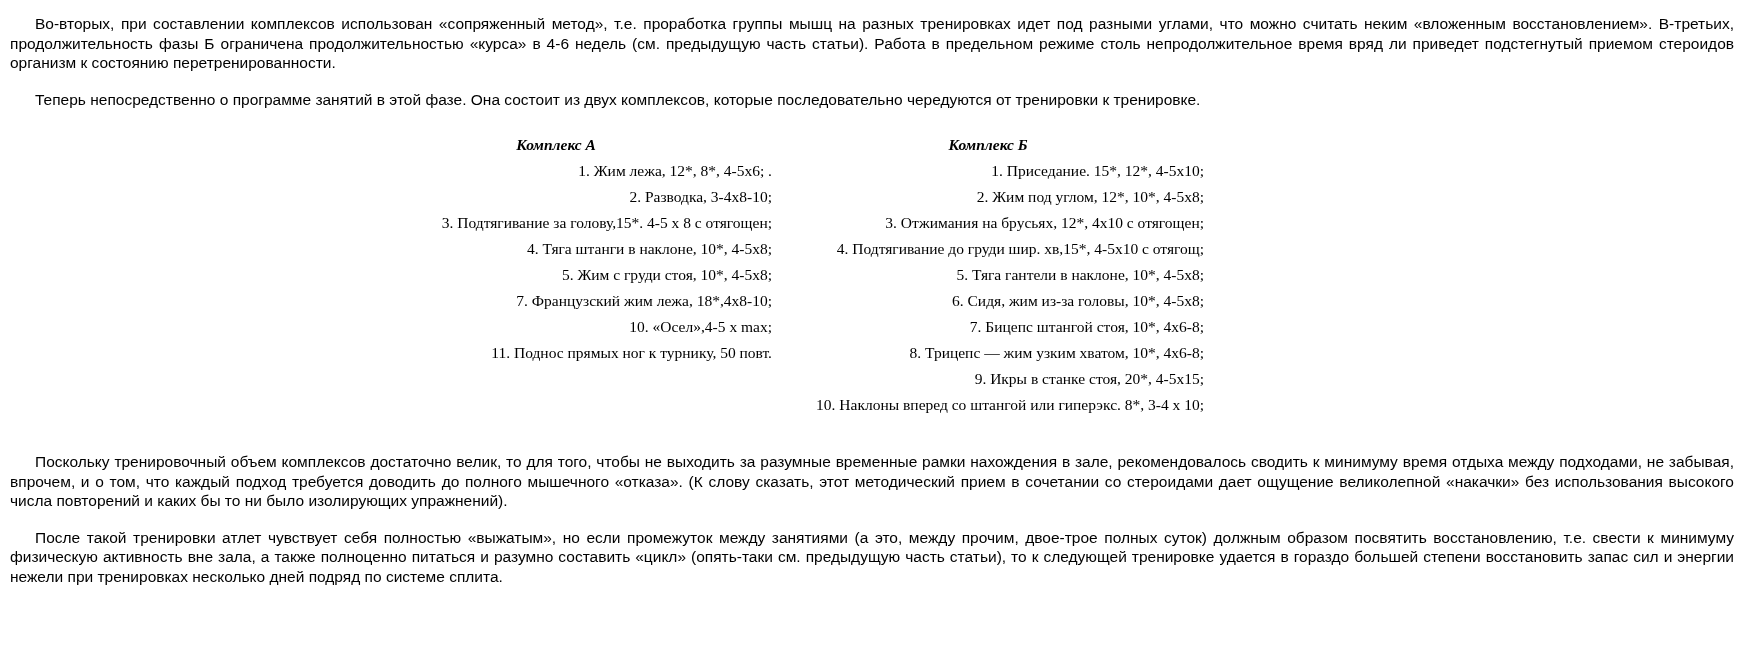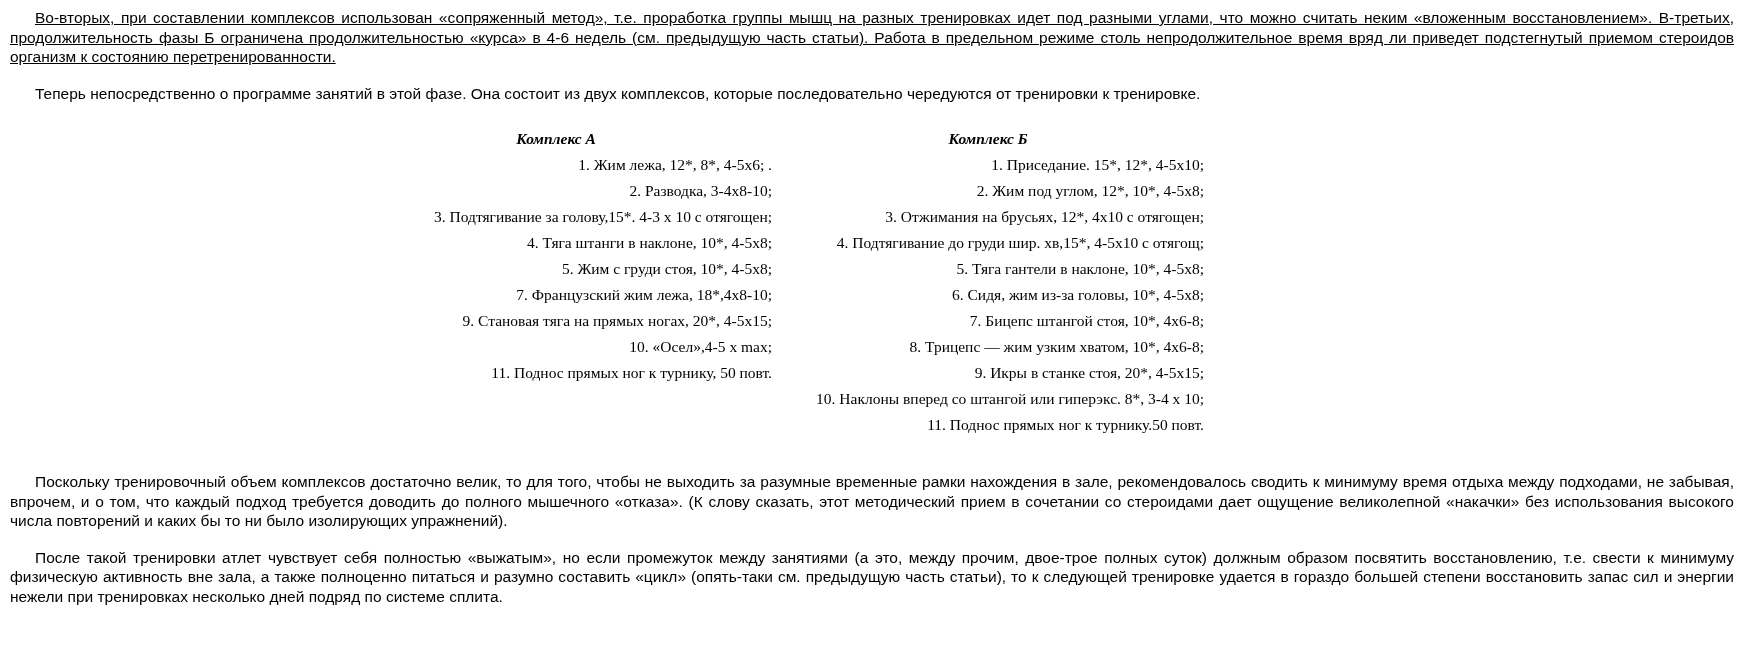--- a/index.html
+++ b/index.html
@@ -12,22 +12,21 @@
     font-family: "Liberation Sans", sans-serif;
     font-size: 15.5px;
   }
   .para {
     text-align: justify;
     text-indent: 25px;
     line-height: 19.5px;
     margin: 17px 0;
   }
   .para:first-child {
-    margin-top: 2px;
-    text-decoration: underline;
+    margin-top: 8px;
   }
   .complexes {
     display: flex;
     margin: 14px 0 34px 330px;
     width: 864px;
     font-family: Liberation Serif, serif;
   }
   .complex {
     width: 432px;
     text-align: center;
@@ -52,43 +51,41 @@
   <p class="para">Во-вторых, при составлении комплексов использован «сопряженный метод», т.е. проработка группы мышц на разных тренировках идет под разными углами, что можно считать неким «вложенным восстановлением». В-третьих, продолжительность фазы Б ограничена продолжительностью «курса» в 4-6 недель (см. предыдущую часть статьи). Работа в предельном режиме столь непродолжительное время вряд ли приведет подстегнутый приемом стероидов организм к состоянию перетренированности.</p>
 
   <p class="para">Теперь непосредственно о программе занятий в этой фазе. Она состоит из двух комплексов, которые последовательно чередуются от тренировки к тренировке.</p>
 
   <div class="complexes">
     <div class="complex">
       <div class="complex-title">Комплекс А</div>
       <div>
           <div class="exercise">1. Жим лежа, 12*, 8*, 4-5х6; .</div>
           <div class="exercise">2. Разводка, 3-4х8-10;</div>
-          <div class="exercise">3. Подтягивание за голову,15*. 4-3 х 10 с отягощен;</div>
+          <div class="exercise">3. Подтягивание за голову,15*. 4-5 х 8 с отягощен;</div>
           <div class="exercise">4. Тяга штанги в наклоне, 10*, 4-5х8;</div>
           <div class="exercise">5. Жим с груди стоя, 10*, 4-5х8;</div>
           <div class="exercise">7. Французский жим лежа, 18*,4х8-10;</div>
-          <div class="exercise">9. Становая тяга на прямых ногах, 20*, 4-5х15;</div>
           <div class="exercise">10. «Осел»,4-5 х max;</div>
           <div class="exercise">11. Поднос прямых ног к турнику, 50 повт.</div>
         </div>
     </div>
     <div class="complex">
       <div class="complex-title">Комплекс Б</div>
       <div>
           <div class="exercise">1. Приседание. 15*, 12*, 4-5х10;</div>
           <div class="exercise">2. Жим под углом, 12*, 10*, 4-5х8;</div>
           <div class="exercise">3. Отжимания на брусьях, 12*, 4х10 с отягощен;</div>
           <div class="exercise">4. Подтягивание до груди шир. хв,15*, 4-5х10 с отягощ;</div>
           <div class="exercise">5. Тяга гантели в наклоне, 10*, 4-5х8;</div>
           <div class="exercise">6. Сидя, жим из-за головы, 10*, 4-5х8;</div>
           <div class="exercise">7. Бицепс штангой стоя, 10*, 4х6-8;</div>
           <div class="exercise">8. Трицепс — жим узким хватом, 10*, 4х6-8;</div>
           <div class="exercise">9. Икры в станке стоя, 20*, 4-5х15;</div>
           <div class="exercise">10. Наклоны вперед со штангой или гиперэкс. 8*, 3-4 х 10;</div>
-          <div class="exercise">11. Поднос прямых ног к турнику.50 повт.</div>
         </div>
     </div>
   </div>
 
   <p class="para">Поскольку тренировочный объем комплексов достаточно велик, то для того, чтобы не выходить за разумные временные рамки нахождения в зале, рекомендовалось сводить к минимуму время отдыха между подходами, не забывая, впрочем, и о том, что каждый подход требуется доводить до полного мышечного «отказа». (К слову сказать, этот методический прием в сочетании со стероидами дает ощущение великолепной «накачки» без использования высокого числа повторений и каких бы то ни было изолирующих упражнений).</p>
 
   <p class="para">После такой тренировки атлет чувствует себя полностью «выжатым», но если промежуток между занятиями (а это, между прочим, двое-трое полных суток) должным образом посвятить восстановлению, т.е. свести к минимуму физическую активность вне зала, а также полноценно питаться и разумно составить «цикл» (опять-таки см. предыдущую часть статьи), то к следующей тренировке удается в гораздо большей степени восстановить запас сил и энергии нежели при тренировках несколько дней подряд по системе сплита.</p>
 
 </div>
 

